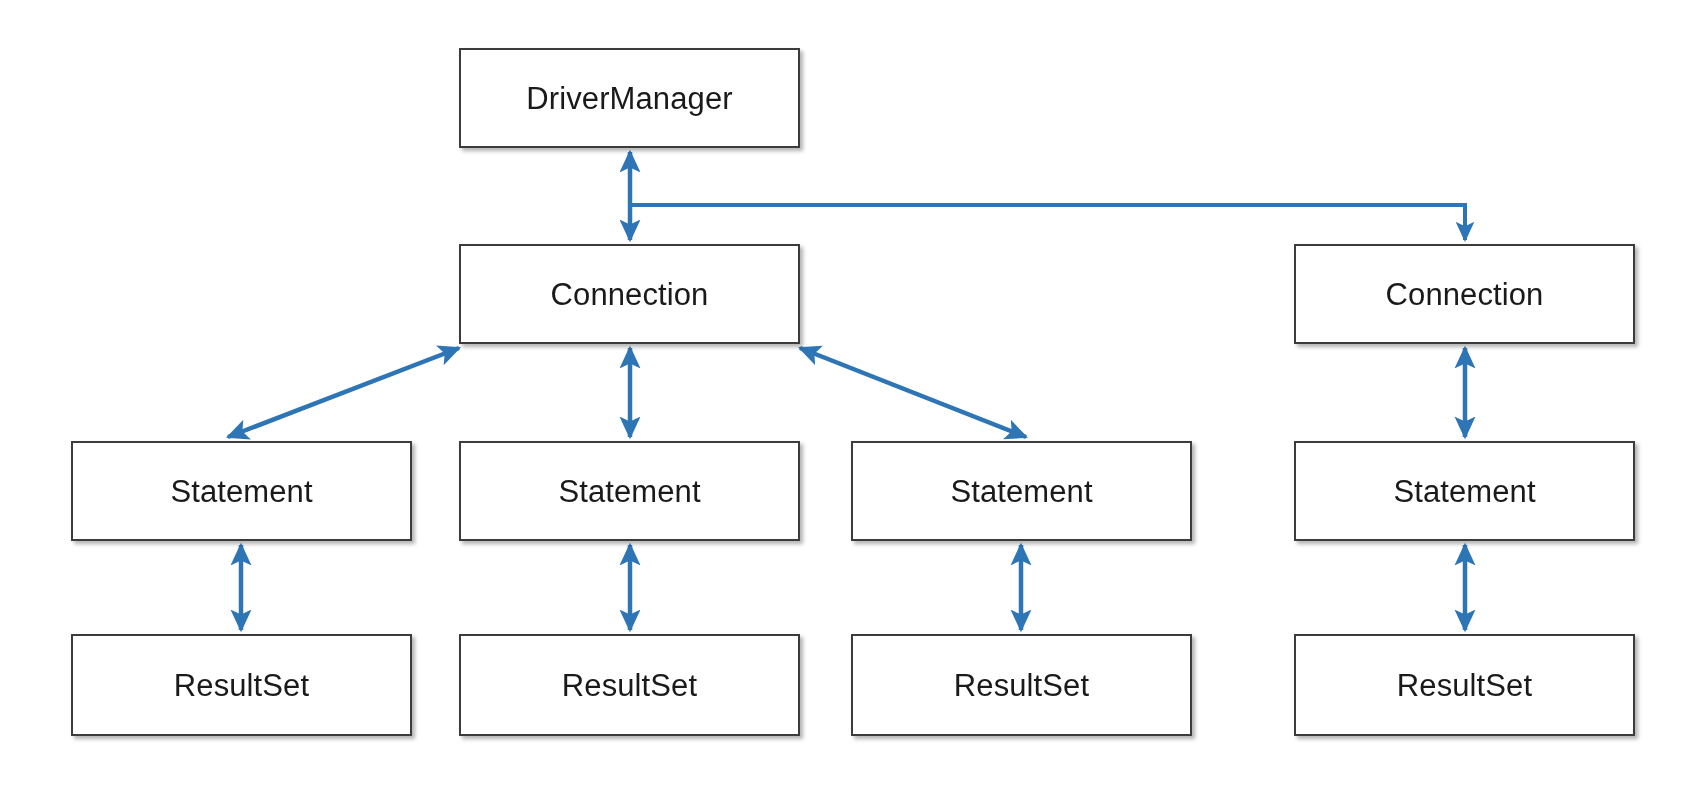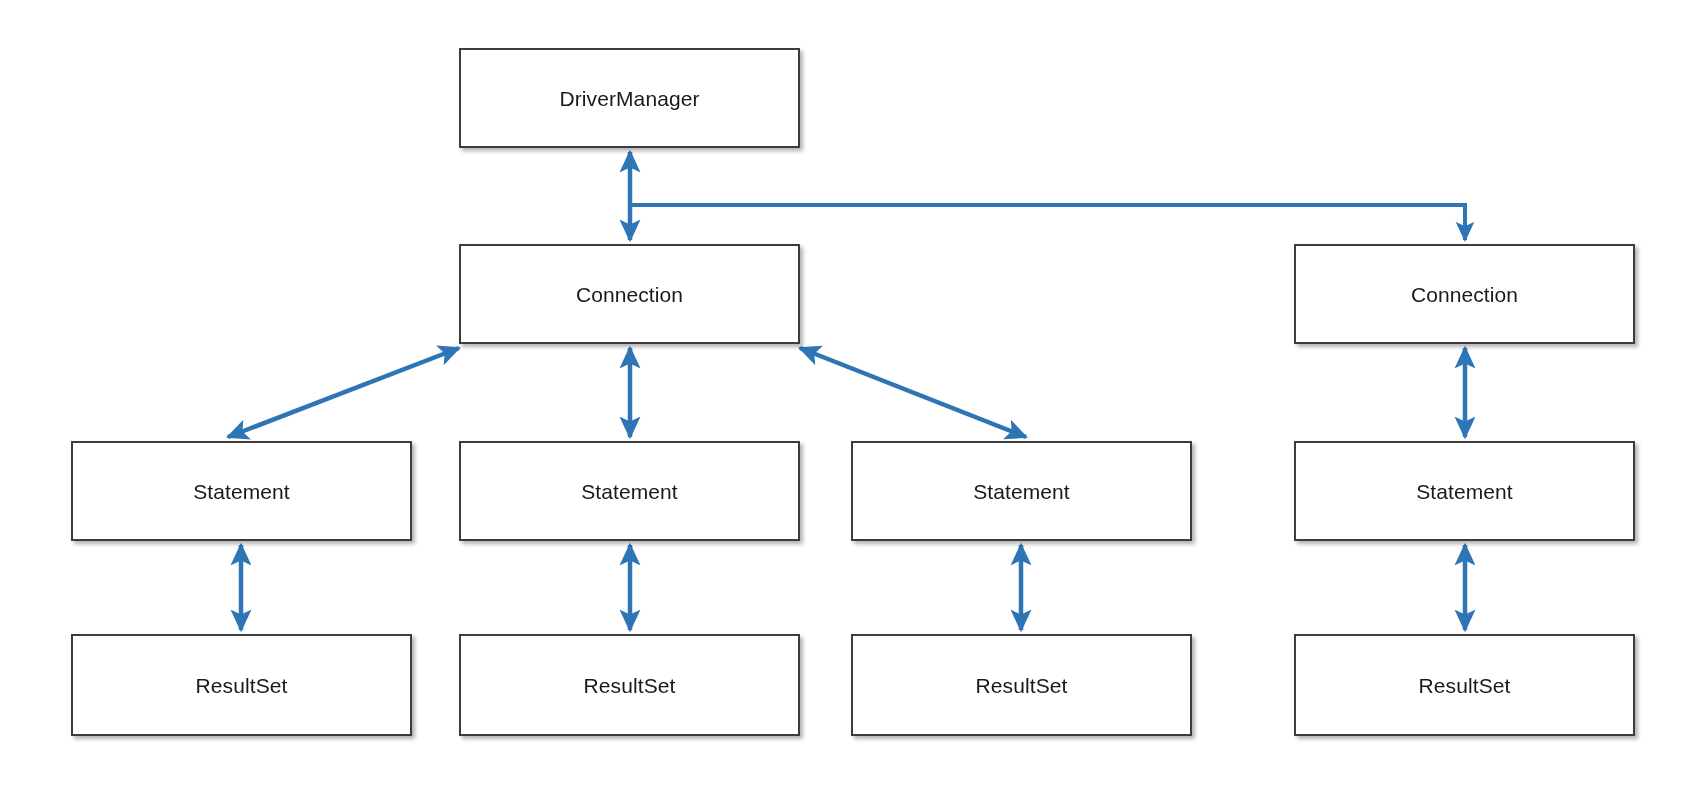--- a/index.html
+++ b/index.html
@@ -32,21 +32,21 @@
     background: #ffffff;
     border: 2px solid #3c3c3c;
     display: flex;
     align-items: center;
     justify-content: center;
     box-shadow: 3px 3px 4px rgba(0,0,0,0.30);
     z-index: 2;
   }
   .node-label {
     font-family: "Liberation Sans", sans-serif;
-    font-size: 21px;
+    font-size: 31px;
     line-height: 1;
     color: #1a1a1a;
     letter-spacing: 0.1px;
     white-space: nowrap;
   }
 </style>
 </head>
 <body>
 
 <div id="canvas">

